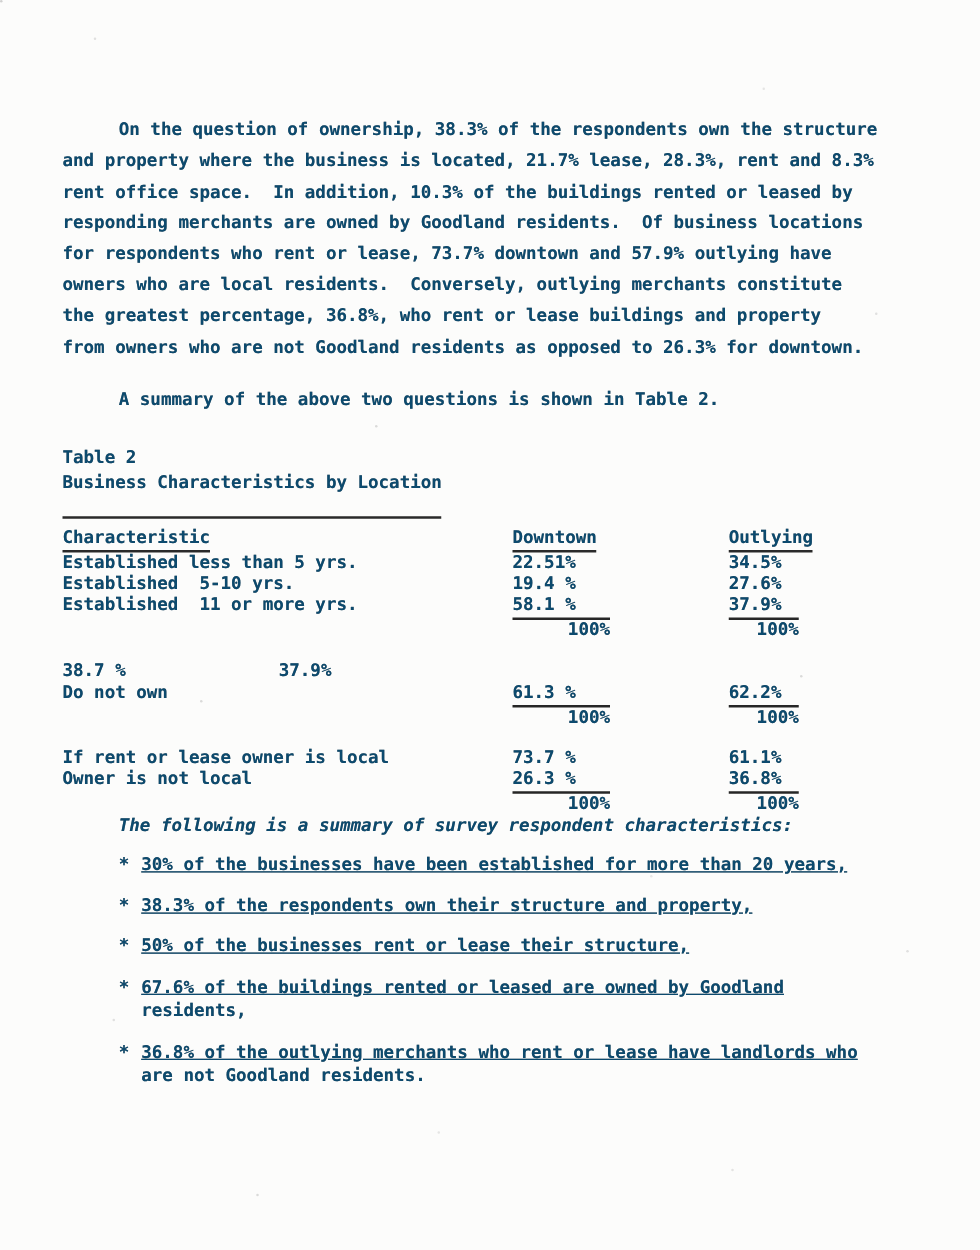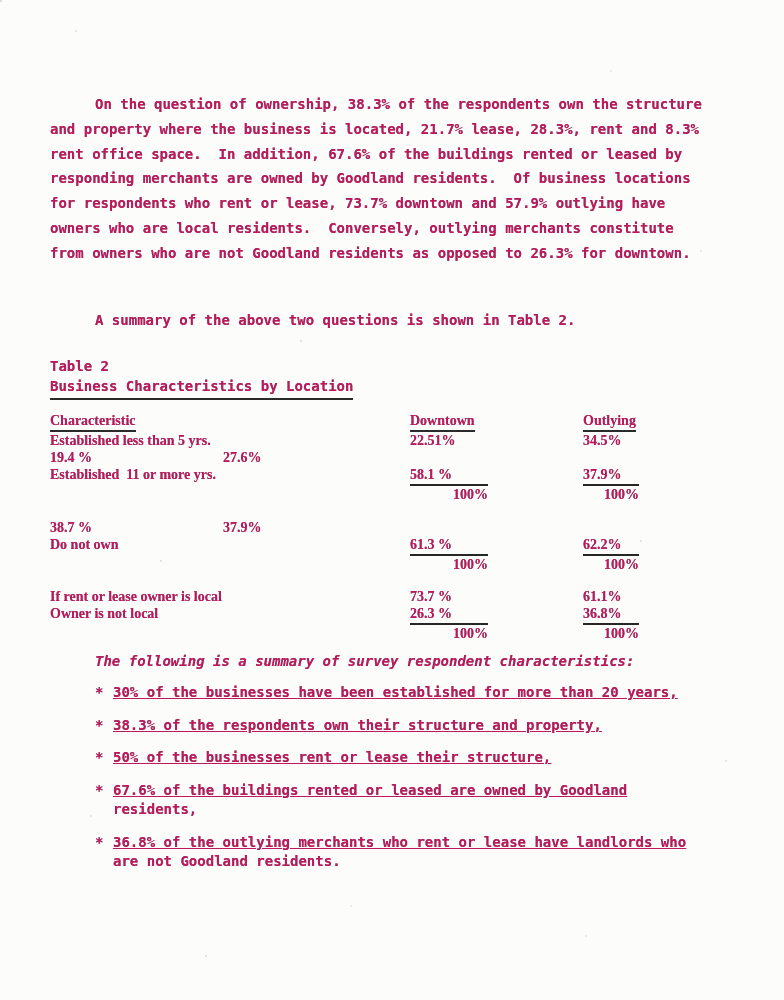--- a/index.html
+++ b/index.html
@@ -6,35 +6,35 @@
   body{
     width:784px;height:1000px;
     background:#ffffff;
     font-family:"DejaVu Sans Mono","Liberation Mono",monospace;
   }
   .page{
     position:relative;
     width:784px;height:1000px;
     background:#fcfcfb;
     overflow:hidden;
-    color:#be185d;
+    color:#0c4a6e;
     font-size:14px;
     font-weight:bold;
     text-shadow:0 0 0.4px rgba(30,30,30,0.55);
   }
   .abs{position:absolute;left:50px;}
   .line{white-space:pre;line-height:24.8px;}
   .indent{padding-left:45px;}
   .para1{top:92px;}
   .para2{top:308px;}
   
   .ttitle{top:356px;width:684px;text-align:left;line-height:20px;}
-  .underline{border-bottom:2px solid #2a2a2a;padding-bottom:2px;display:inline-block;}
+  .underline{border-bottom:2px solid #2a2a2a;padding-bottom:17px;display:inline-block;}
   
-  .table{top:412px;width:700px;font-family:Liberation Serif, serif;}
+  .table{top:422px;width:700px;}
   .trow{display:flex;line-height:17px;white-space:pre;}
   .c1{width:360px;}
   .c2{width:173px;}
   .c3{flex:1;}
   .hu{border-bottom:2px solid #2a2a2a;padding-bottom:1px;display:inline-block;}
   .val2{display:inline-block;width:78px;white-space:pre;}
   .val3{display:inline-block;width:56px;white-space:pre;}
   .totalrow{margin-top:1px;}
   .tot{border-top:2px solid #262626;text-align:right;padding-top:0px;}
   .g2{margin-top:16px;}
@@ -69,24 +69,25 @@
 </style>
 </head>
 <body>
 
 <div class="page">
   <div class="noise"></div>
 
   <div class="abs para1">
     <div class="line indent">On the question of ownership, 38.3% of the respondents own the structure</div>
     <div class="line">and property where the business is located, 21.7% lease, 28.3%, rent and 8.3%</div>
-    <div class="line">rent office space.  In addition, 67.6% of the buildings rented or leased by</div>
+    <div class="line">rent office space.  In addition, 10.3% of the buildings rented or leased by</div>
     <div class="line">responding merchants are owned by Goodland residents.  Of business locations</div>
     <div class="line">for respondents who rent or lease, 73.7% downtown and 57.9% outlying have</div>
     <div class="line">owners who are local residents.  Conversely, outlying merchants constitute</div>
+    <div class="line">the greatest percentage, 36.8%, who rent or lease buildings and property</div>
     <div class="line">from owners who are not Goodland residents as opposed to 26.3% for downtown.</div>
   </div>
 
   <div class="abs para2">
     <div class="line indent">A summary of the above two questions is shown in Table 2.</div>
   </div>
 
   <div class="abs ttitle">
     <div>Table 2</div>
     <div><span class="underline">Business Characteristics by Location</span></div>
@@ -99,20 +100,21 @@
       <span class="c3"><span class="hu">Outlying</span></span>
     </div>
 
     <div>
       <div class="trow">
         <span class="c1">Established less than 5 yrs.</span>
         <span class="c2"><span class="val2">22.51%</span></span>
         <span class="c3"><span class="val3">34.5%</span></span>
       </div>
       <div class="trow">
+        <span class="c1">Established  5-10 yrs.</span>
         <span class="c2"><span class="val2">19.4 %</span></span>
         <span class="c3"><span class="val3">27.6%</span></span>
       </div>
       <div class="trow">
         <span class="c1">Established  11 or more yrs.</span>
         <span class="c2"><span class="val2">58.1 %</span></span>
         <span class="c3"><span class="val3">37.9%</span></span>
       </div>
       <div class="trow totalrow">
         <span class="c1"></span>

